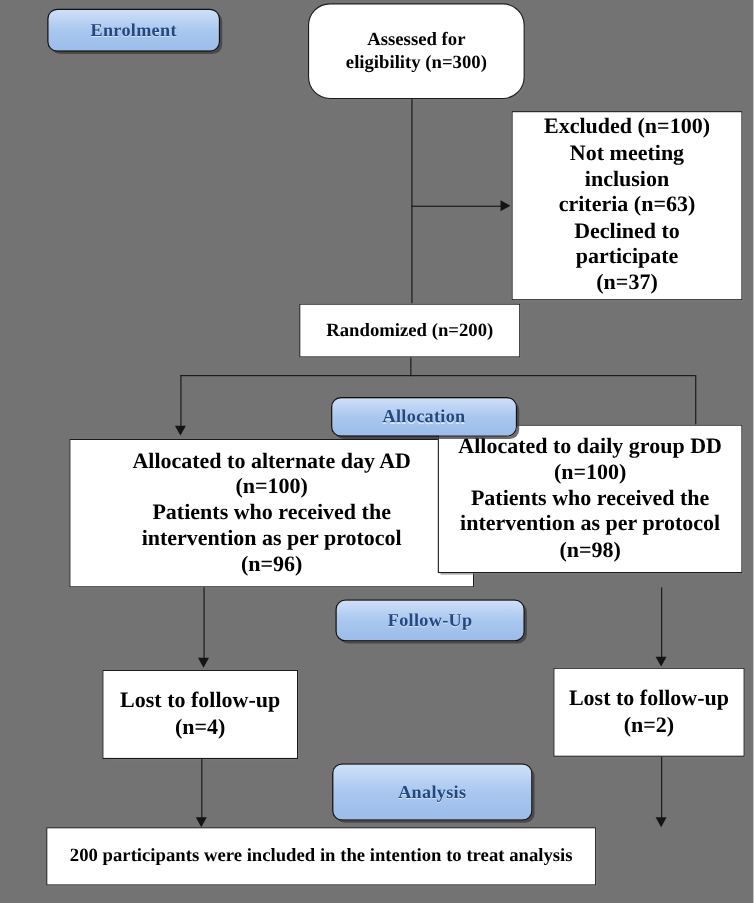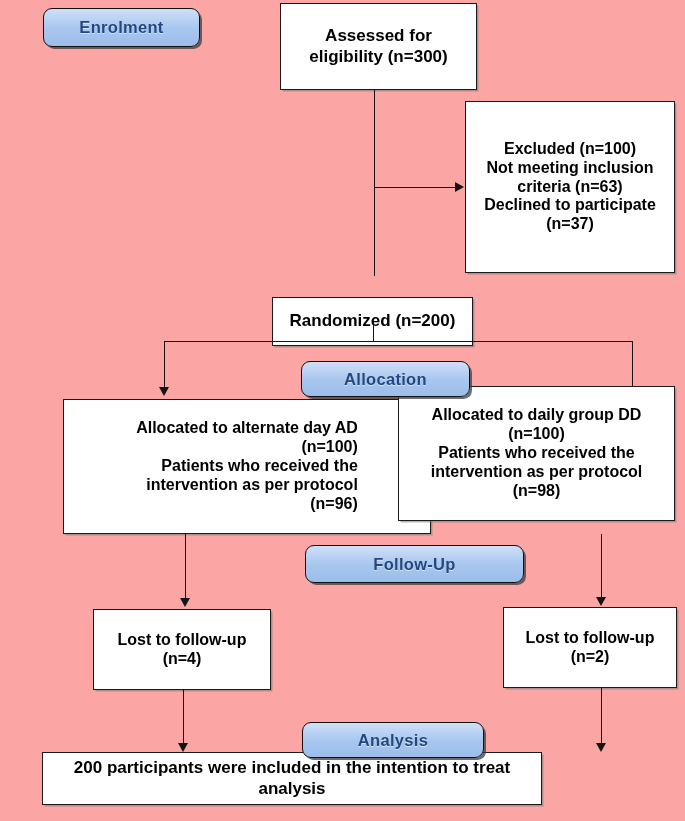--- a/index.html
+++ b/index.html
@@ -4,23 +4,23 @@
 <style>
   html, body {
     margin: 0;
     padding: 0;
     background: #ffffff;
   }
   #canvas {
     position: relative;
     width: 685px;
     height: 821px;
-    background: #fca5a5;
+    background: #737373;
     overflow: hidden;
-    font-family: Liberation Sans, sans-serif;
+    font-family: Liberation Serif, serif;
   }
 
   
   .box {
     position: absolute;
     box-sizing: border-box;
     border: 1.6px solid #1a1a1a;
     background: #ffffff;
     display: flex;
     align-items: center;
@@ -77,62 +77,62 @@
     position: absolute;
     width: 0;
     height: 0;
     border-top: 5.5px solid transparent;
     border-bottom: 5.5px solid transparent;
     border-left: 9px solid #141414;
   }
 
   
   .fs17 { font-size: 17px; }
-  .fs16 { font-size: 16px; }
+  .fs16 { font-size: 20px; }
   .badge.fsb { font-size: 16.5px; }
 </style>
 </head>
 <body>
 
 <div id="canvas">
 
   <div class="badge fsb" style="left:43px; top:8px; width:157px; height:39px;">Enrolment</div>
 
-  <div class="box fs17" style="left:280px; top:3px; width:197px; height:87px;">
+  <div class="box fs17" style="left:280px; top:3px; width:197px; height:87px;border-radius:20px;">
     <span class="txt">Assessed for
 eligibility (n=300)</span>
   </div>
 
   <div class="vline" style="left:374px; top:90px; height:186px;"></div>
 
   <div class="hline" style="left:374px; top:187px; width:82px;"></div>
   <div class="arrow-right" style="left:455px; top:182px;"></div>
 
   <div class="box fs16" style="left:465px; top:101px; width:210px; height:172px;">
     <span class="txt" style="width:178px;">Excluded (n=100)
 Not meeting inclusion
 criteria (n=63)
 Declined to participate
 (n=37)</span>
   </div>
 
-  <div class="box fs17" style="left:272px; top:276px; width:201px; height:49px;margin-top:21px;">
+  <div class="box fs17" style="left:272px; top:276px; width:201px; height:49px;">
     <span class="txt">Randomized (n=200)</span>
   </div>
 
   <div class="vline" style="left:373px; top:325px; height:17px;"></div>
   <div class="hline" style="left:164px; top:341px; width:468px;"></div>
   <div class="vline" style="left:164px; top:341px; height:47px;"></div>
   <div class="arrow-down" style="left:159px; top:387px;"></div>
   <div class="vline" style="left:632px; top:341px; height:47px;"></div>
   <div class="arrow-down" style="left:627px; top:387px;"></div>
 
   <div class="badge fsb" style="left:301px; top:361px; width:169px; height:36px; z-index:5;">Allocation</div>
 
-  <div class="box fs16" style="left:63px; top:399px; width:368px; height:135px;text-align:right;">
+  <div class="box fs16" style="left:63px; top:399px; width:368px; height:135px;">
     <span class="txt">Allocated to alternate day AD
 (n=100)
 Patients who received the
 intervention as per protocol
 (n=96)</span>
   </div>
 
   <div class="box fs16" style="left:398px; top:386px; width:277px; height:135px;">
     <span class="txt">Allocated to daily group DD
 (n=100)
@@ -140,37 +140,37 @@
 intervention as per protocol
 (n=98)</span>
   </div>
 
   <div class="vline" style="left:185px; top:534px; height:65px;"></div>
   <div class="arrow-down" style="left:180px; top:598px;"></div>
 
   <div class="vline" style="left:601px; top:534px; height:64px;"></div>
   <div class="arrow-down" style="left:596px; top:597px;"></div>
 
-  <div class="badge fsb" style="left:305px; top:545px; width:219px; height:38px; z-index:5;">Follow-Up</div>
+  <div class="badge fsb" style="left:305px; top:545px; width:172px; height:38px; z-index:5;">Follow-Up</div>
 
   <div class="box fs16" style="left:93px; top:609px; width:178px; height:81px;">
     <span class="txt">Lost to follow-up
 (n=4)</span>
   </div>
 
   <div class="box fs16" style="left:503px; top:607px; width:174px; height:81px;">
     <span class="txt">Lost to follow-up
 (n=2)</span>
   </div>
 
   <div class="vline" style="left:183px; top:690px; height:54px;"></div>
   <div class="arrow-down" style="left:178px; top:743px;"></div>
 
   <div class="vline" style="left:601px; top:688px; height:56px;"></div>
   <div class="arrow-down" style="left:596px; top:743px;"></div>
 
-  <div class="badge fsb" style="left:302px; top:722px; width:182px; height:36px; z-index:5;">Analysis</div>
+  <div class="badge fsb" style="left:302px; top:694px; width:182px; height:52px; z-index:5;">Analysis</div>
 
   <div class="box fs17" style="left:42px; top:752px; width:500px; height:53px;">
     <span class="txt">200 participants were included in the intention to treat analysis</span>
   </div>
 
 </div>
 
 </body></html>

